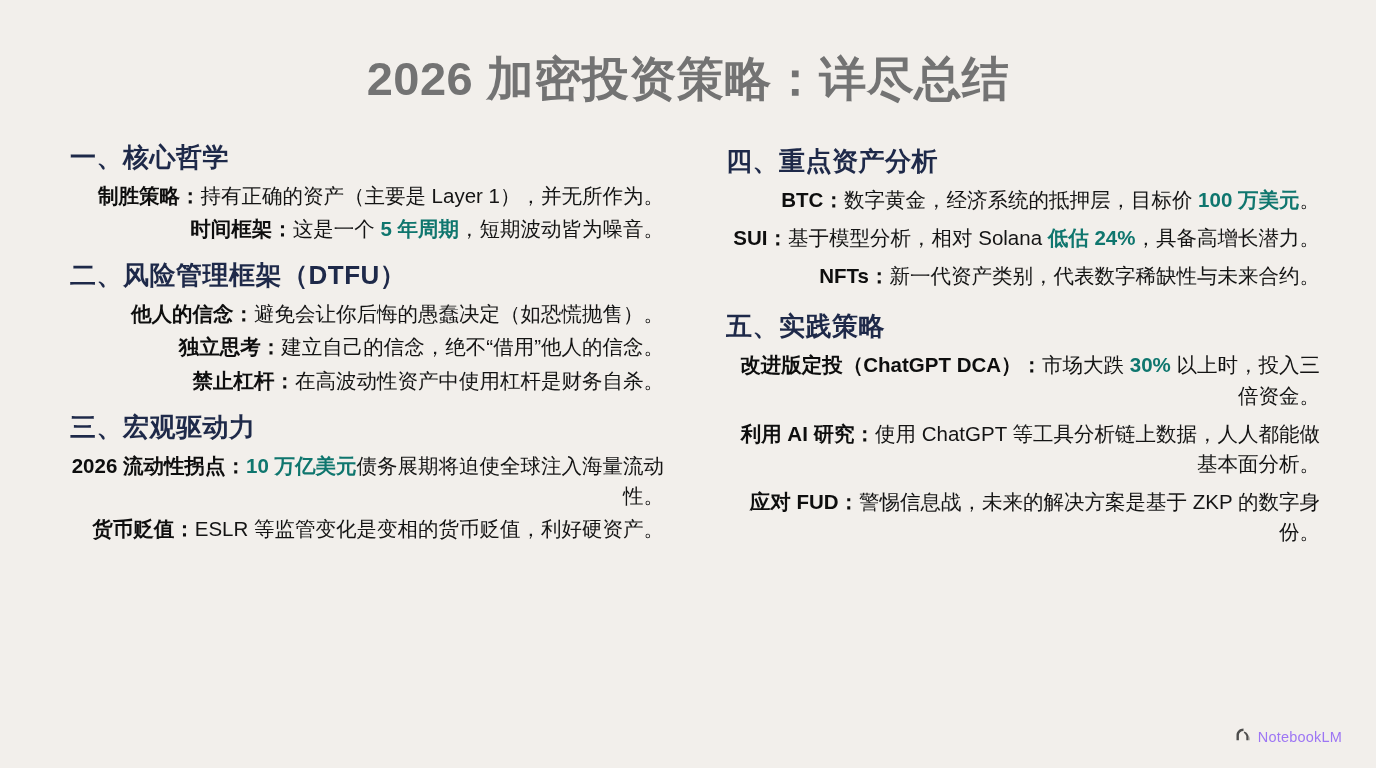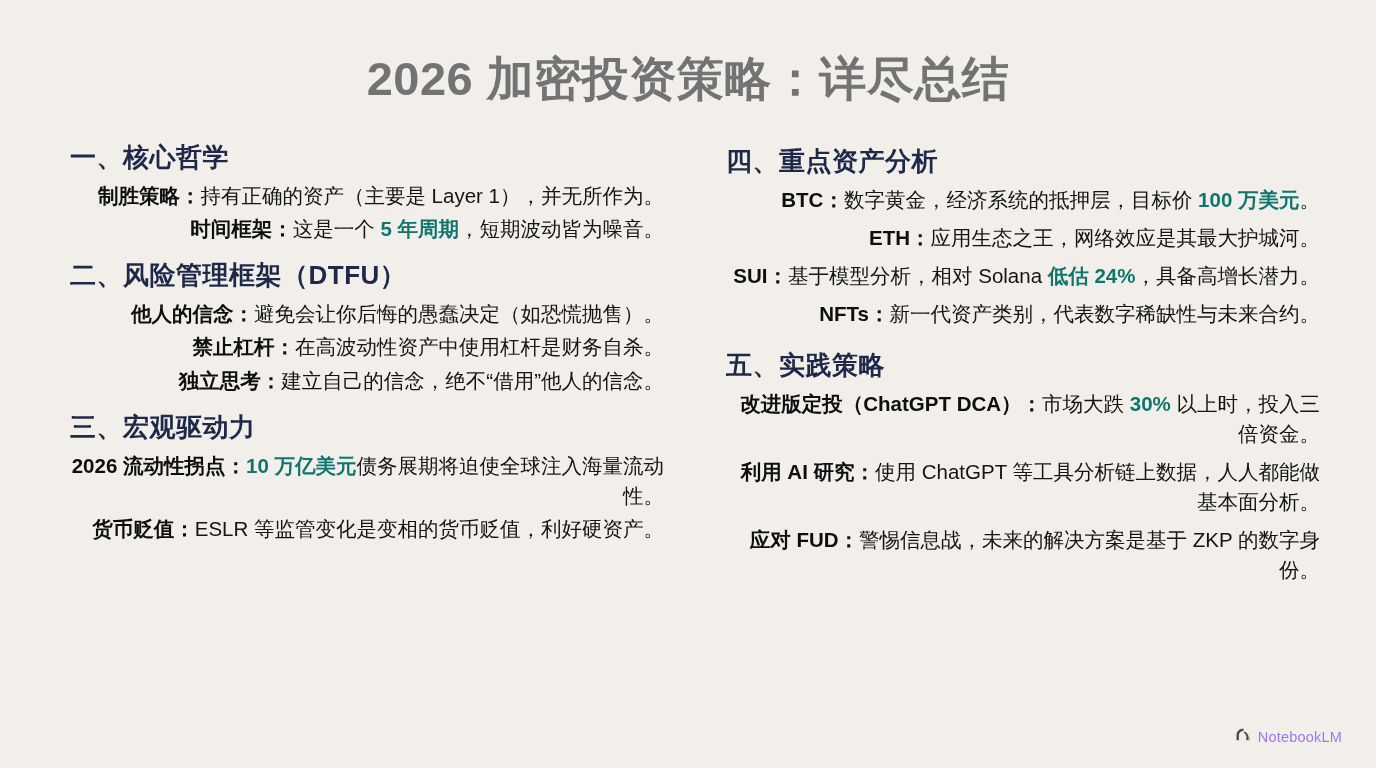--- a/index.html
+++ b/index.html
@@ -110,34 +110,33 @@
   <div class="columns">
     <div class="col col-left">
         <div class="section">
           <div class="section-heading">一、核心哲学</div>
           <div class="line"><span class="lbl">制胜策略：</span><span>持有正确的资产（主要是 Layer 1），并无所作为。</span></div>
           <div class="line"><span class="lbl">时间框架：</span><span>这是一个 </span><span class="hl">5 年周期</span><span>，短期波动皆为噪音。</span></div>
         </div>
         <div class="section">
           <div class="section-heading">二、风险管理框架（DTFU）</div>
           <div class="line"><span class="lbl">他人的信念：</span><span>避免会让你后悔的愚蠢决定（如恐慌抛售）。</span></div>
+          <div class="line"><span class="lbl">独立思考：</span><span>建立自己的信念，绝不“借用”他人的信念。</span></div>
           <div class="line"><span class="lbl">禁止杠杆：</span><span>在高波动性资产中使用杠杆是财务自杀。</span></div>
-          <div class="line"><span class="lbl">独立思考：</span><span>建立自己的信念，绝不“借用”他人的信念。</span></div>
         </div>
         <div class="section">
           <div class="section-heading">三、宏观驱动力</div>
           <div class="line"><span class="lbl">2026 流动性拐点：</span><span class="hl">10 万亿美元</span><span>债务展期将迫使全球注入海量流动性。</span></div>
           <div class="line"><span class="lbl">货币贬值：</span><span>ESLR 等监管变化是变相的货币贬值，利好硬资产。</span></div>
         </div>
       </div>
     <div class="col col-right">
         <div class="section">
           <div class="section-heading">四、重点资产分析</div>
           <div class="line"><span class="lbl">BTC：</span><span>数字黄金，经济系统的抵押层，目标价 </span><span class="hl">100 万美元</span><span>。</span></div>
-          <div class="line"><span class="lbl">ETH：</span><span>应用生态之王，网络效应是其最大护城河。</span></div>
           <div class="line"><span class="lbl">SUI：</span><span>基于模型分析，相对 Solana </span><span class="hl">低估 24%</span><span>，具备高增长潜力。</span></div>
           <div class="line"><span class="lbl">NFTs：</span><span>新一代资产类别，代表数字稀缺性与未来合约。</span></div>
         </div>
         <div class="section">
           <div class="section-heading">五、实践策略</div>
           <div class="line"><span class="lbl">改进版定投（ChatGPT DCA）：</span><span>市场大跌 </span><span class="hl">30%</span><span> 以上时，投入三倍资金。</span></div>
           <div class="line"><span class="lbl">利用 AI 研究：</span><span>使用 ChatGPT 等工具分析链上数据，人人都能做基本面分析。</span></div>
           <div class="line"><span class="lbl">应对 FUD：</span><span>警惕信息战，未来的解决方案是基于 ZKP 的数字身份。</span></div>
         </div>
       </div>

